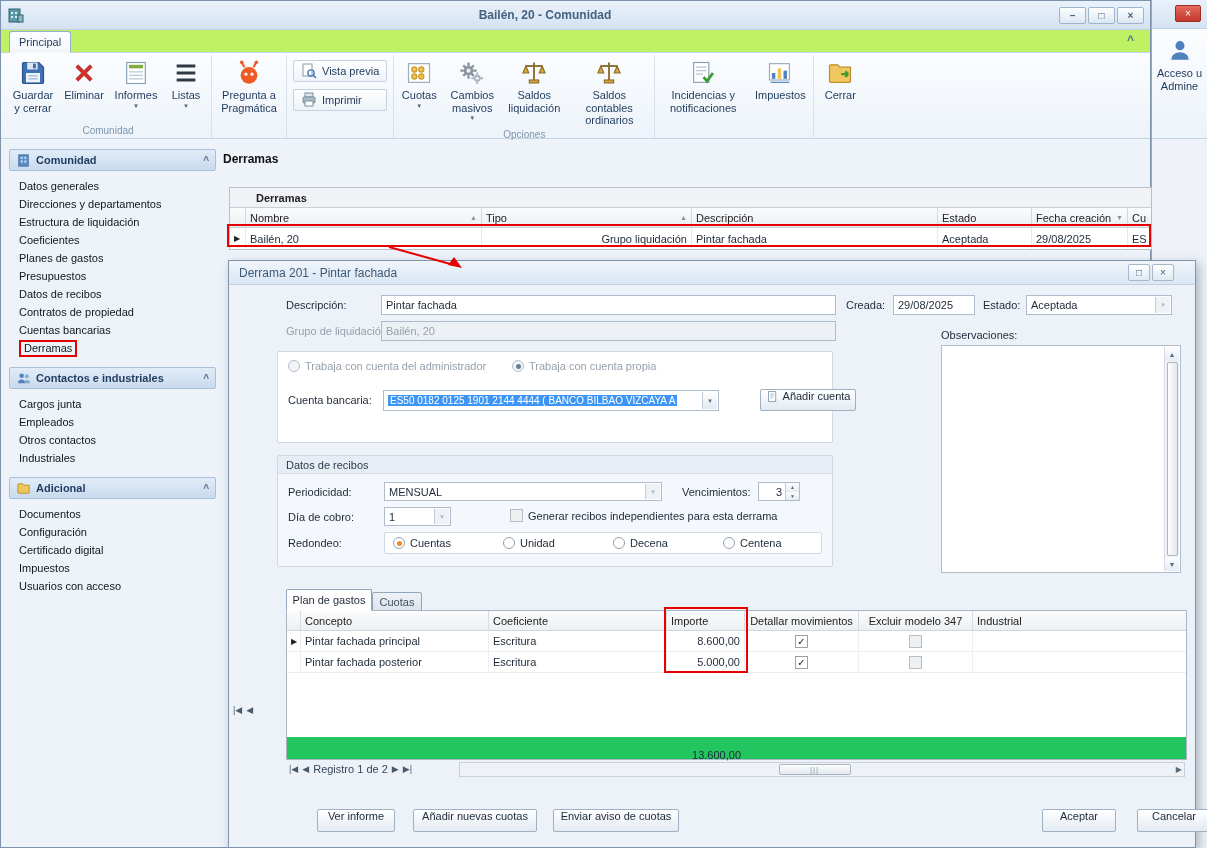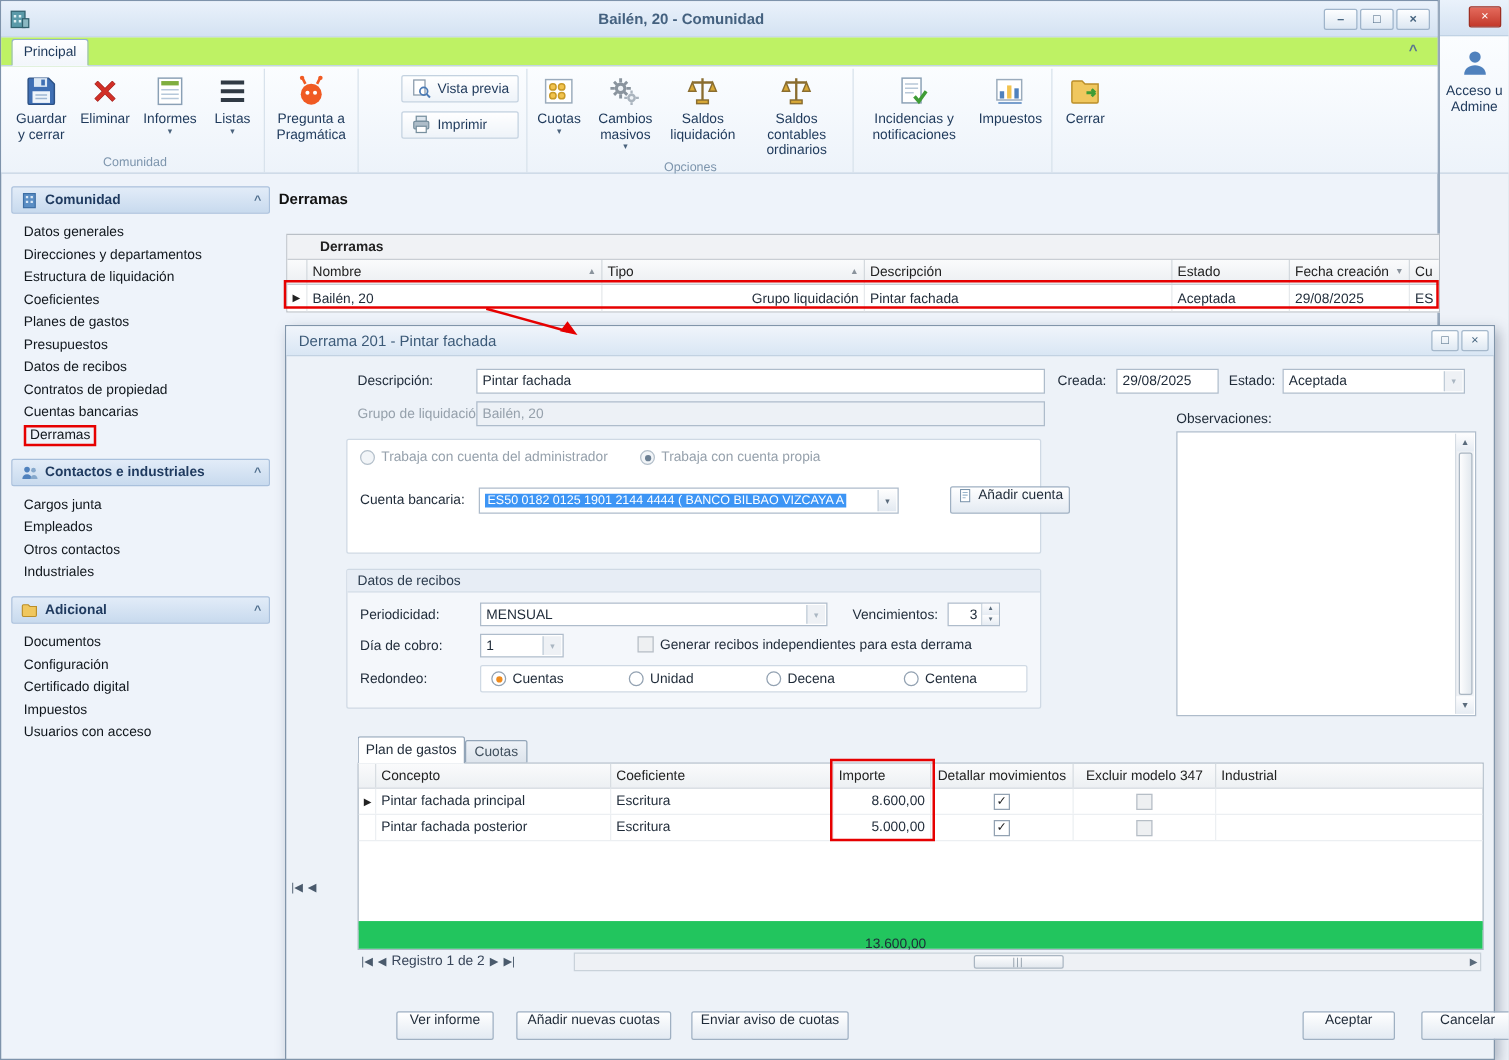--- a/index.html
+++ b/index.html
@@ -17,21 +17,21 @@
 .ribbon-collapse{position:absolute;right:16px;top:3px;color:#5a7590;font-size:12px;font-weight:bold;}
 .ribbon{height:86px;background:linear-gradient(#fbfdff,#edf3fa);border-bottom:1px solid #c5d3e2;display:flex;align-items:stretch;padding:2px 2px 0 4px;}
 .rgroup{display:flex;flex-direction:column;padding:0 2px;}
 .rgroup+.rgroup{border-left:1px solid #d8e2ec;}
 .rbtns{flex:1;display:flex;align-items:flex-start;}
 .rlabel{height:13px;text-align:center;font-size:10px;color:#7d95ad;line-height:12px;}
 .rbtn{min-height:66px;padding:3px 2px 1px;display:flex;flex-direction:column;align-items:center;text-align:center;color:#1e395b;line-height:1.15;border:1px solid transparent;border-radius:2px;}
 .ric{width:28px;height:28px;margin-bottom:2px;display:block;}
 .rdrop{font-size:7px;color:#4a627c;line-height:7px;}
 .rsmall-col{display:flex;flex-direction:column;gap:7px;padding:5px 4px;}
-.rbtn-small{display:flex;align-items:center;gap:5px;height:22px;padding:0 7px;border:1px solid #c4d2e0;border-radius:2px;background:linear-gradient(#ffffff,#eef3f9);color:#1e395b;margin-left:28px;}
+.rbtn-small{display:flex;align-items:center;gap:5px;height:22px;padding:0 7px;border:1px solid #c4d2e0;border-radius:2px;background:linear-gradient(#ffffff,#eef3f9);color:#1e395b;}
 .ric16{width:16px;height:16px;display:block;}
 
 .sidebar{position:absolute;left:8px;top:148px;width:207px;}
 .nav-head{height:22px;background:linear-gradient(#e2ecf8,#c8daee);border:1px solid #a9c0dc;border-radius:2px;display:flex;align-items:center;padding:0 6px;gap:5px;color:#1f3a5f;font-weight:bold;margin-bottom:6px;}
 .ico16{width:15px;height:15px;display:block;}
 .grow{flex:1;}
 .nav-collapse{color:#51708f;font-weight:bold;font-size:10px;}
 .nav-items{padding:0 0 10px 10px;}
 .nav-item{height:18px;line-height:18px;color:#10161c;}
 .ann-box{border:2px solid #e60000;padding:0 3px;display:inline-block;line-height:13px;}
@@ -41,21 +41,21 @@
 .mband{height:20px;line-height:20px;background:#f0f2f5;border-bottom:1px solid #c9ced4;font-weight:bold;padding-left:26px;color:#222;}
 .mhead{display:flex;height:20px;background:linear-gradient(#fafbfc,#eceff2);border-bottom:1px solid #c9ced4;}
 .mhead .mcell{display:flex;align-items:center;padding:0 4px;border-right:1px solid #d4d9de;color:#222;}
 .mrow{display:flex;height:21px;background:#fff;}
 .mrow .mcell{display:flex;align-items:center;padding:0 4px;border-right:1px solid #e6e9ec;}
 .sort{font-size:7px;color:#8a939c;margin-left:3px;}
 .rowind{font-size:8px;color:#222;}
 .w-ind{width:16px;}.w-nombre{width:236px;}.w-tipo{width:210px;justify-content:flex-end;}.w-desc{width:246px;}.w-estado{width:94px;}.w-fecha{width:96px;}.w-cuenta{width:23px;border-right:none!important;overflow:hidden;}
 
 .dialog{position:absolute;left:228px;top:260px;width:968px;height:588px;background:#edf2f8;border:1px solid #8195aa;box-shadow:3px 4px 10px rgba(40,60,90,.35);z-index:5;}
-.dlg-title{height:24px;background:linear-gradient(#f0f5fb,#d9e6f4);border-bottom:1px solid #c2d2e2;display:flex;align-items:center;padding:0 4px 0 10px;color:#3c5a78;font-size:12px;}
+.dlg-title{height:24px;background:linear-gradient(#f0f5fb,#d9e6f4);border-bottom:1px solid #c2d2e2;display:flex;align-items:center;padding:0 21px 0 10px;color:#3c5a78;font-size:12px;}
 .dbtn{width:22px;height:17px;display:flex;align-items:center;justify-content:center;border:1px solid #a5b8cb;border-radius:2px;background:linear-gradient(#fff,#dfe9f3);color:#46657f;font-size:10px;margin-left:2px;}
 .dlg-body{position:relative;height:564px;}
 .lbl{position:absolute;color:#1e2a38;white-space:nowrap;}
 .lbl.dis{color:#96a1ac;}
 .tbox{position:absolute;background:#fff;border:1px solid #aebccb;display:flex;align-items:center;padding:0 4px;height:20px;overflow:hidden;white-space:nowrap;}
 .tbox.dis{background:#edf1f6;color:#96a1ac;}
 .combo-arrow{position:absolute;right:1px;top:1px;bottom:1px;width:15px;border-left:1px solid #c0ccd8;background:linear-gradient(#fefefe,#e2e9f1);display:flex;align-items:center;justify-content:center;font-size:7px;color:#5a6b7c;}
 .combo-arrow.dis{color:#aab6c2;background:#eef1f5;}
 .gbox{position:absolute;background:#fff;border:1px solid #cfd9e4;border-radius:2px;}
 .group{position:absolute;border:1px solid #cfd9e4;border-radius:2px;background:#f4f7fb;}

